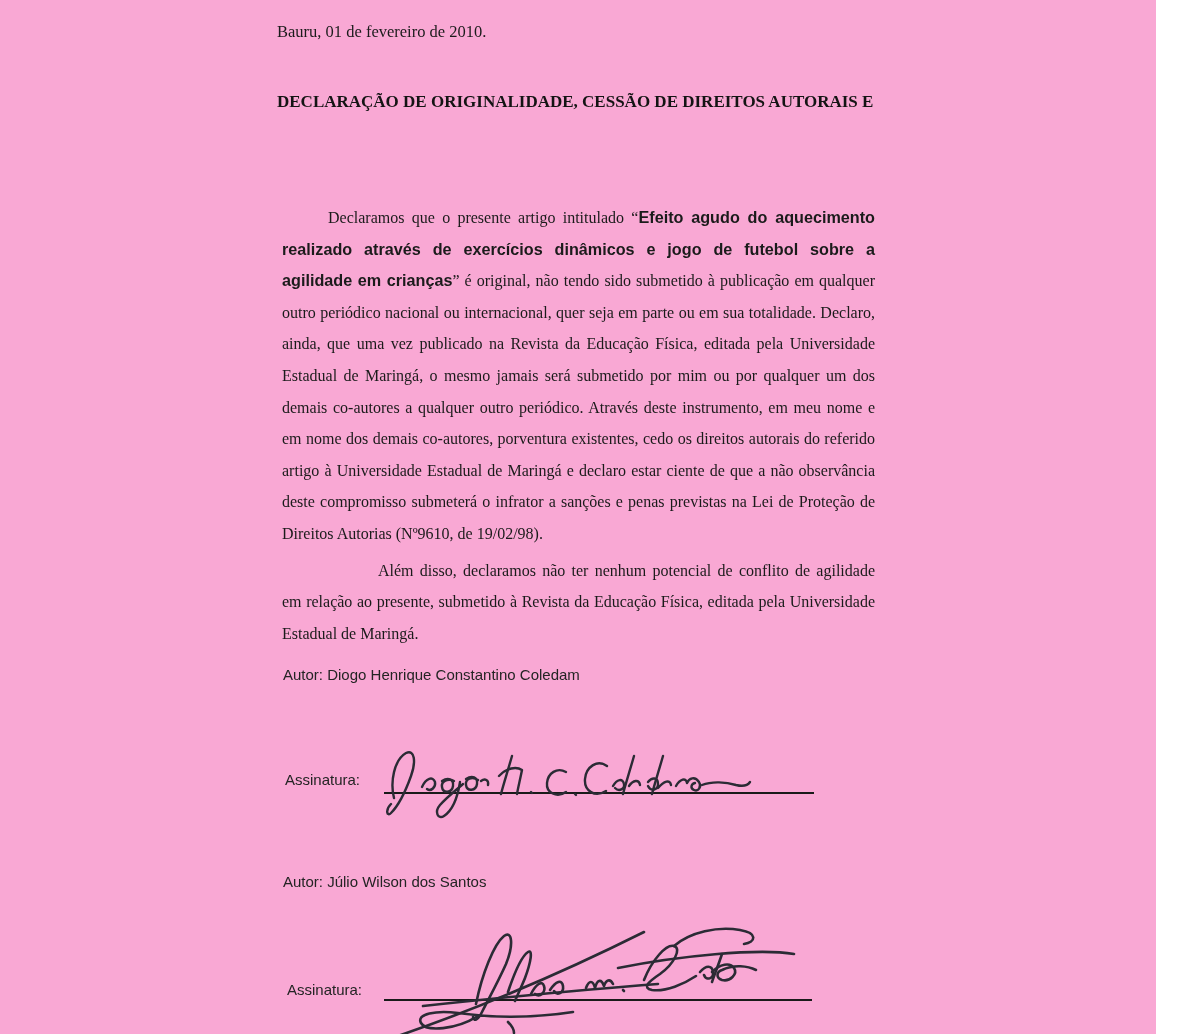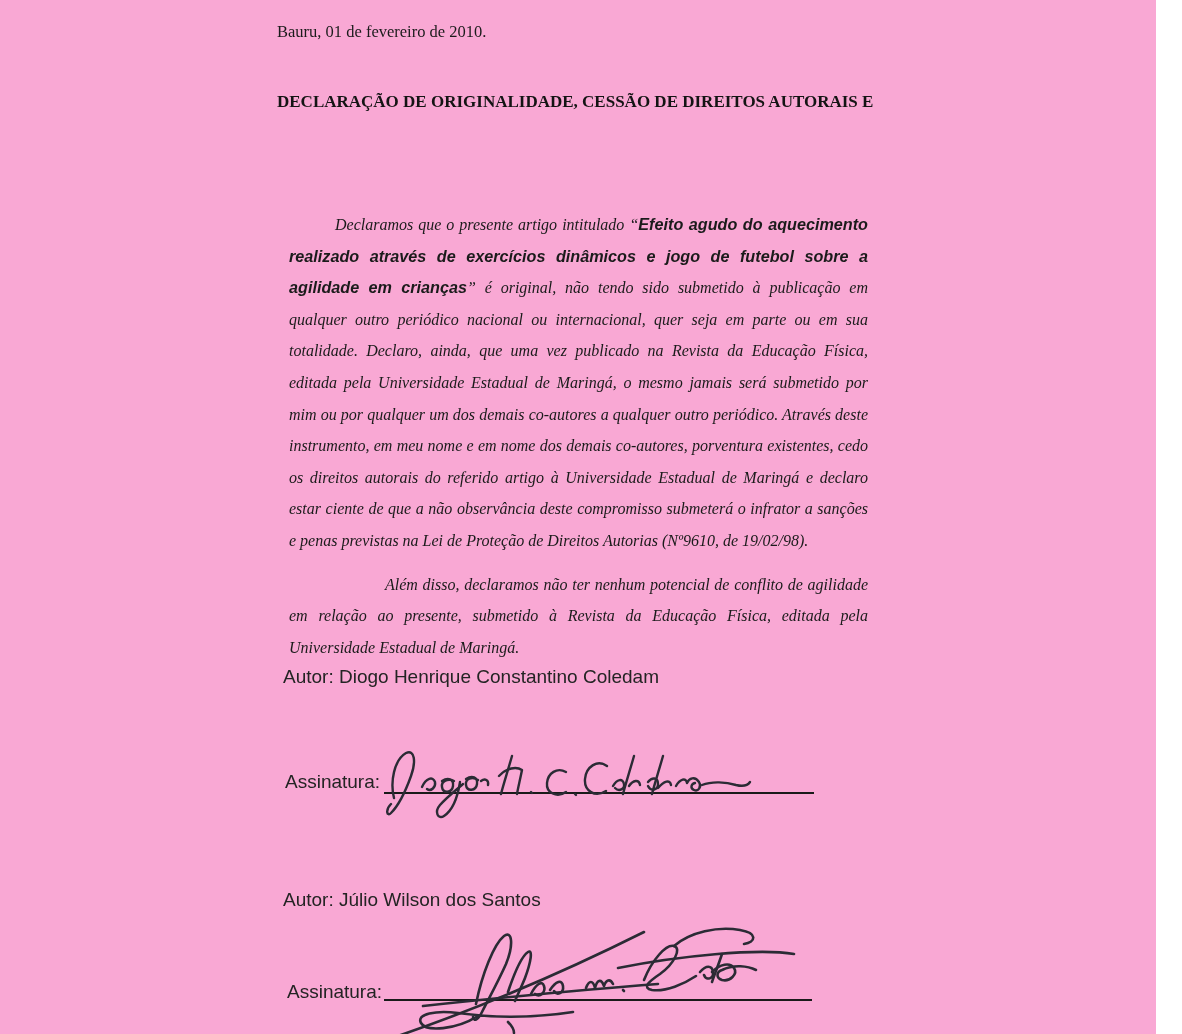--- a/index.html
+++ b/index.html
@@ -24,36 +24,36 @@
     font-size: 17px;
     line-height: 33px;
     color: #141414;
   }
   .body-text {
     left: 277px; top: 197px; width: 603px;
     font-size: 16px;
     line-height: 31.6px;
     text-align: justify;
   }
-  .body-text p { margin: 12px; font-style: italic; }
+  .body-text p { margin: 5px; }
   .p1 { text-indent: 46px; }
   .p2 { text-indent: 96px; }
   .article-title {
     font-family: "Liberation Sans", sans-serif;
     font-weight: bold;
     font-size: 16.2px;
   }
   .sans-line {
     font-family: "Liberation Sans", sans-serif;
-    font-size: 19px;
+    font-size: 15px;
     color: #242424;
     white-space: nowrap;
   }
   .author-1 { left: 283px; top: 666px; }
-  .author-2 { left: 283px; top: 873px; margin-top: 16px; }
+  .author-2 { left: 283px; top: 873px; }
   .sig-label-1 { left: 285px; top: 771px; }
   .sig-label-2 { left: 287px; top: 981px; }
   .sig-line {
     height: 2px;
     background: #1a1a1a;
   }
   .sig-line-1 { left: 384px; top: 792px; width: 430px; }
   .sig-line-2 { left: 384px; top: 999px; width: 428px; }
   .sig-svg { display: block; }
   .sig-svg path {

